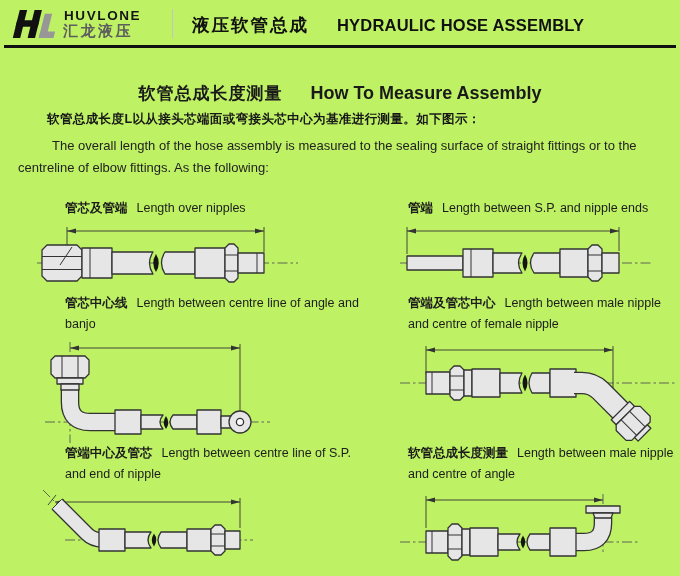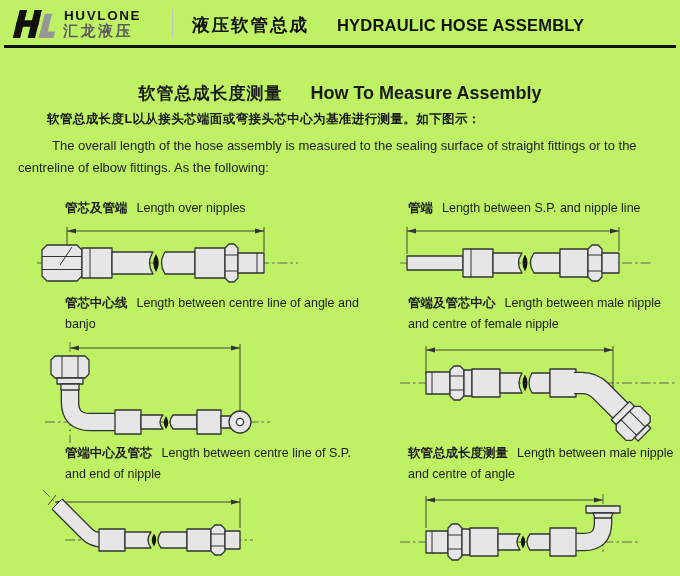--- a/index.html
+++ b/index.html
@@ -108,21 +108,21 @@
         <line class="ln" x1="190" y1="32" x2="203" y2="32"></line>
         <line class="ln" x1="190" y1="48" x2="203" y2="48"></line>
       </g>
       <rect class="fill" x="203" y="30" width="26" height="20"></rect>
       <line class="ln" x1="222" y1="30" x2="222" y2="50"></line>
     </svg>
   </div>
 
   <div class="fig" style="left:398px;top:198px;width:282px;">
     <p class="fig-label ml10">
-      <span class="cn">管端</span><span>Length between S.P. and nipple line</span>
+      <span class="cn">管端</span><span>Length between S.P. and nipple ends</span>
     </p>
     <svg width="282" height="68" viewBox="0 0 282 68">
       <line class="cl" x1="2" y1="40" x2="255" y2="40"></line>
       <g>
         <line class="dim" x1="9" y1="8" x2="221" y2="8"></line>
         <polygon class="arw" points="9,8 18,5.4 18,10.6"></polygon>
         <polygon class="arw" points="221,8 212,5.4 212,10.6"></polygon>
         <line class="dim" x1="9" y1="4" x2="9" y2="31"></line>
         <line class="dim" x1="221" y1="4" x2="221" y2="28"></line>
       </g>

